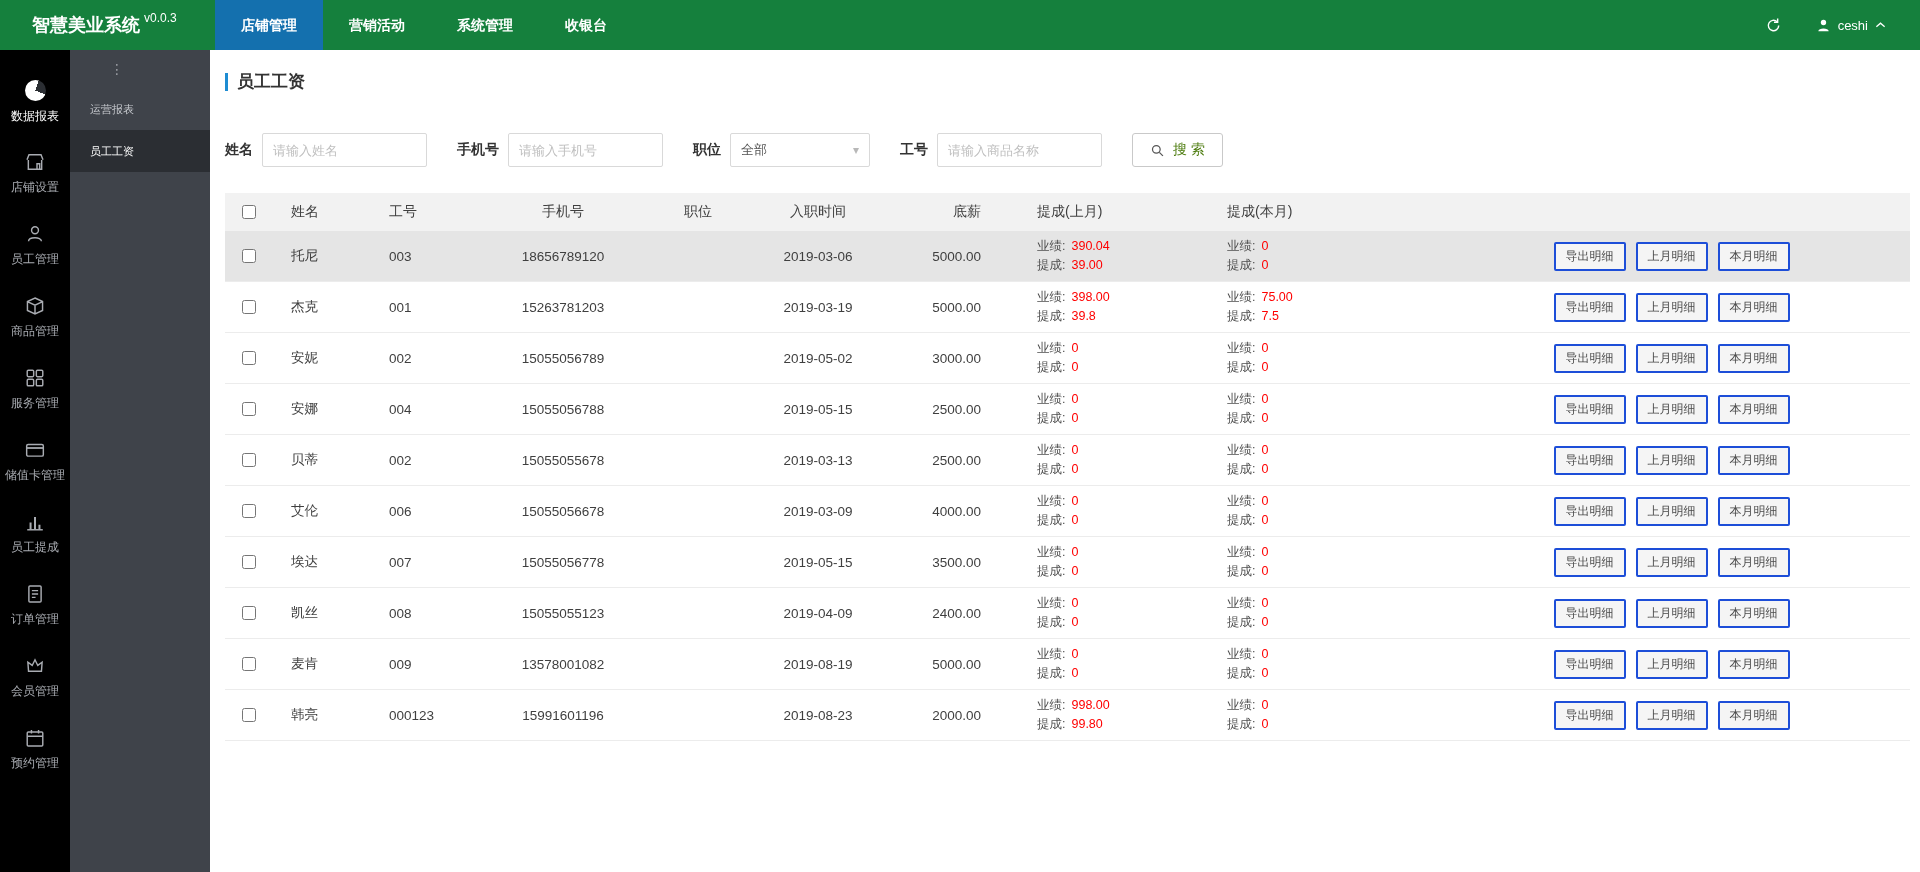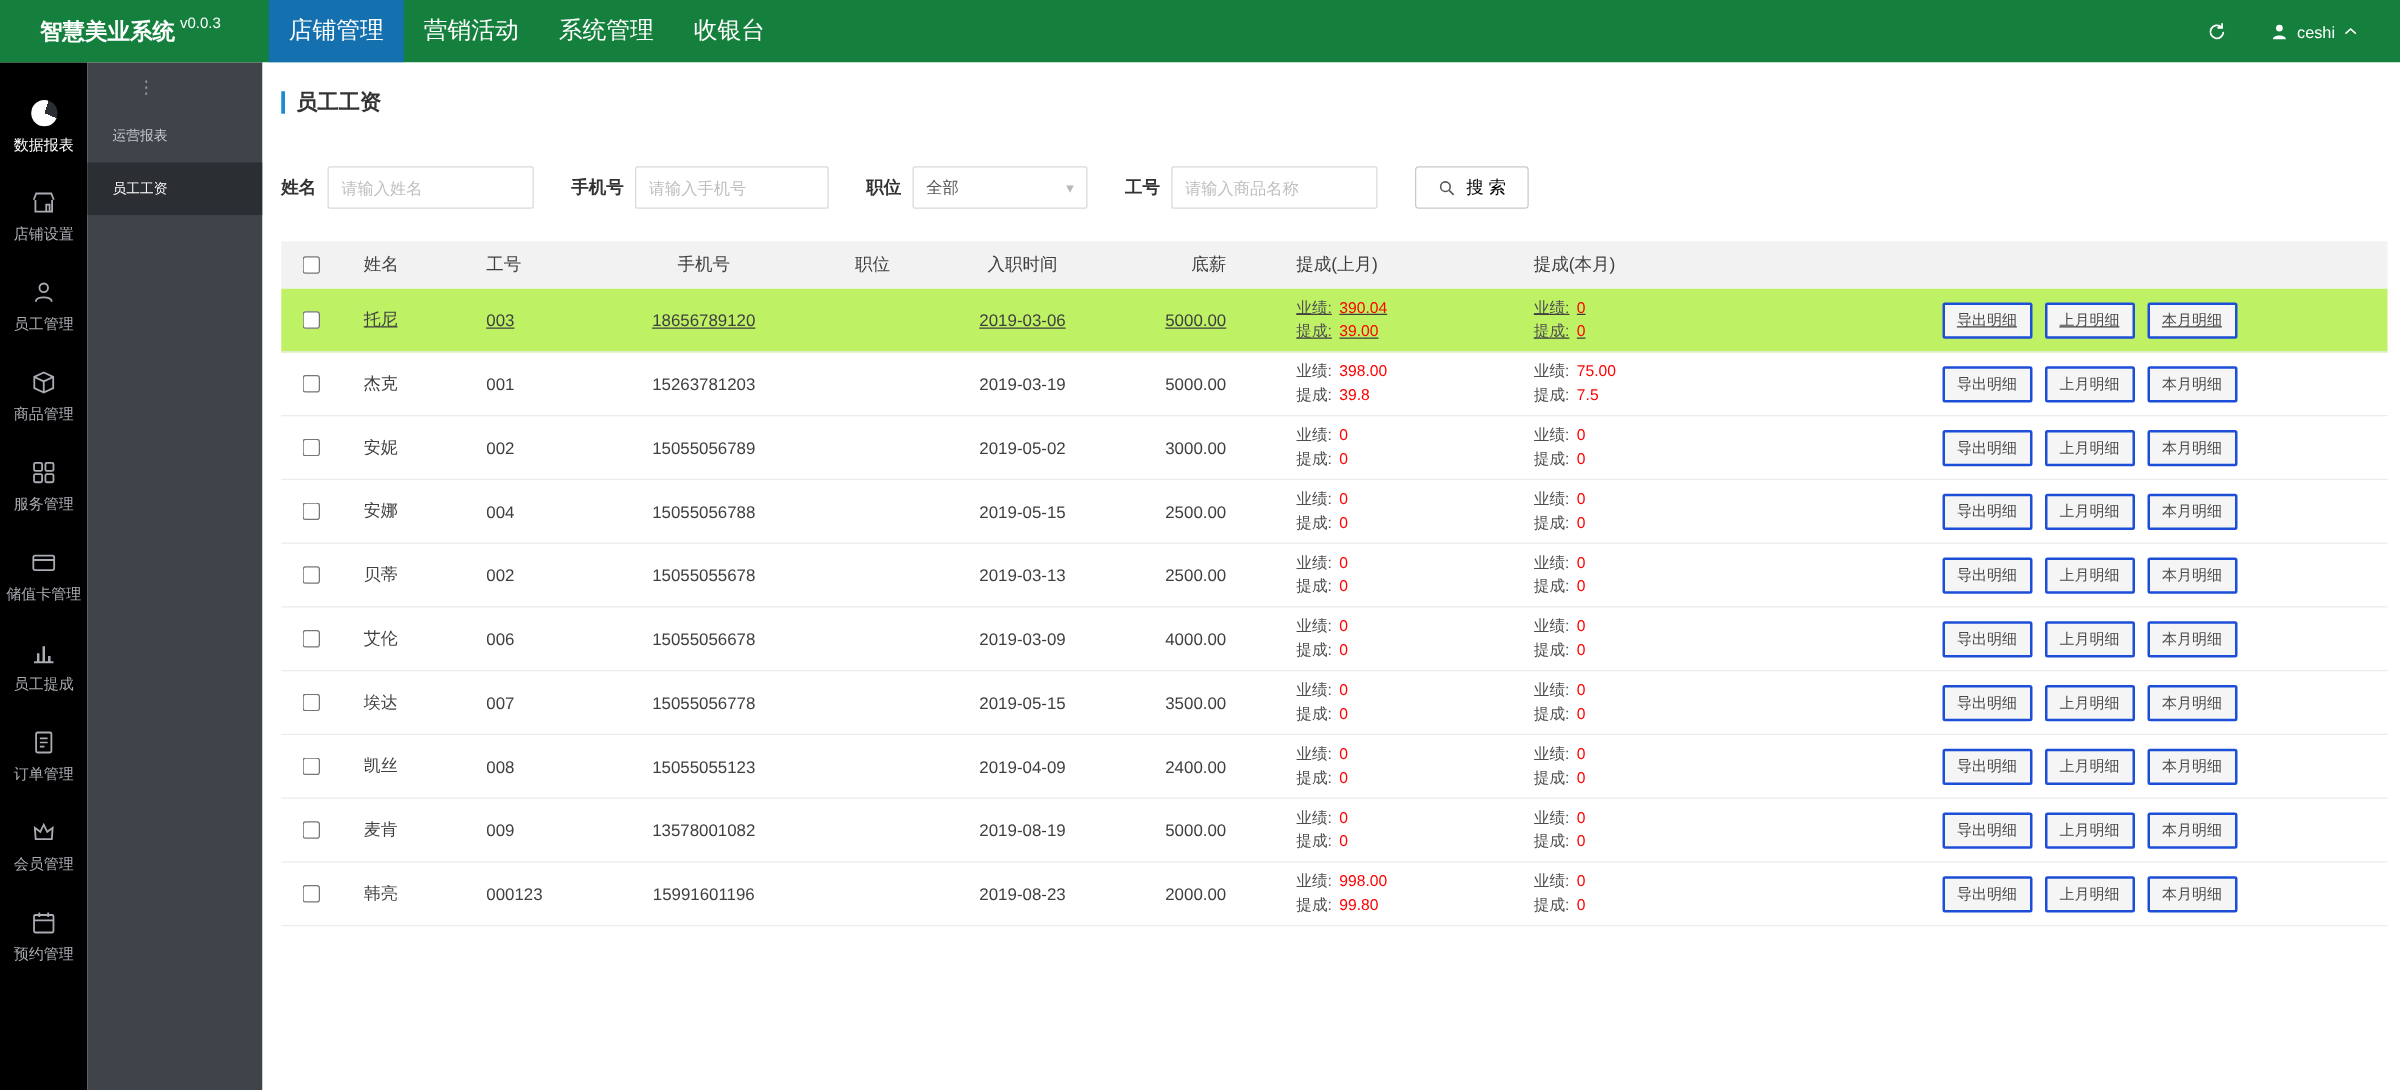--- a/index.html
+++ b/index.html
@@ -7,21 +7,21 @@
   body {
     font-family:"Liberation Sans","DejaVu Sans",sans-serif;
     background:#fff; color:#333; overflow:hidden;
   }
 
   
   .topbar { height:50px; background:#15803d; display:flex; align-items:stretch; color:#fff; }
   .logo { width:215px; padding-left:32px; display:flex; align-items:center; font-size:18px; font-weight:bold; white-space:nowrap; }
   .logo sup { font-size:12px; font-weight:normal; margin-left:4px; transform:translateY(-7px); }
   .topnav { display:flex; }
-  .topnav .tab { padding:0 16px; line-height:50px; font-size:19px; cursor:pointer; }
+  .topnav .tab { padding:0 26px; line-height:50px; font-size:14px; cursor:pointer;font-weight:bold; }
   .topnav .tab.active { background:#1470AE; }
   .top-right { margin-left:auto; display:flex; align-items:center; gap:34px; padding-right:34px; }
   .iconbtn { display:flex; align-items:center; cursor:pointer; }
   .userbox { display:flex; align-items:center; gap:7px; font-size:13px; cursor:pointer; }
 
   
   .layout { display:flex; height:822px; }
 
   
   .sidebar { width:70px; background:#000000; padding-top:24px; flex-shrink:0; }
@@ -49,27 +49,27 @@
   .fgroup { display:flex; align-items:center; gap:9px; }
   .fgroup label { font-size:14px; font-weight:bold; color:#333; white-space:nowrap; }
   .fgroup input { height:34px; width:165px; border:1px solid #D9D9D9; border-radius:2px; padding:0 10px;
                   font-size:13px; color:#333; outline:none; font-family:Liberation Sans, sans-serif; }
   .fgroup input::placeholder { color:#BFBFBF; }
   .select { width:140px; height:34px; border:1px solid #D9D9D9; border-radius:2px; background:#fff;
             display:flex; align-items:center; justify-content:space-between; padding:0 10px;
             font-size:13px; color:#555; cursor:pointer; }
   .select .caret { color:#B8B8B8; font-size:12px; }
   .search-btn { height:34px; padding:0 17px; background:#fff; border:1px solid #C9C9C9; border-radius:3px;
-                font-size:14px; color:#000000; display:flex; align-items:center; gap:8px; cursor:pointer; font-family:inherit; }
+                font-size:14px; color:#4d7c0f; display:flex; align-items:center; gap:8px; cursor:pointer; font-family:inherit; }
 
   
   .table { margin-top:26px; }
   .thead { display:flex; align-items:center; background:#F2F2F2; height:38px; font-size:14px; color:#3F3F3F; }
   .tr { display:flex; align-items:center; height:51px; border-bottom:1px solid #ECECEC; font-size:13.5px; color:#3F3F3F; }
-  .tbody > div:first-of-type { background:#bef264;text-decoration:underline; }
+  .tbody > div:first-of-type { background:#e5e5e5; }
   .td { padding:0 6px; }
   .col-check   { width:48px; display:flex; justify-content:center; }
   .col-check input { width:14px; height:14px; cursor:pointer; }
   .col-name    { width:110px; padding-left:18px; }
   .col-empno   { width:100px; }
   .col-phone   { width:160px; text-align:center; }
   .col-pos     { width:110px; text-align:center; }
   .col-date    { width:130px; text-align:center; }
   .col-salary  { width:110px; text-align:right; padding-right:12px; }
   .col-last    { width:190px; padding-left:44px; }

